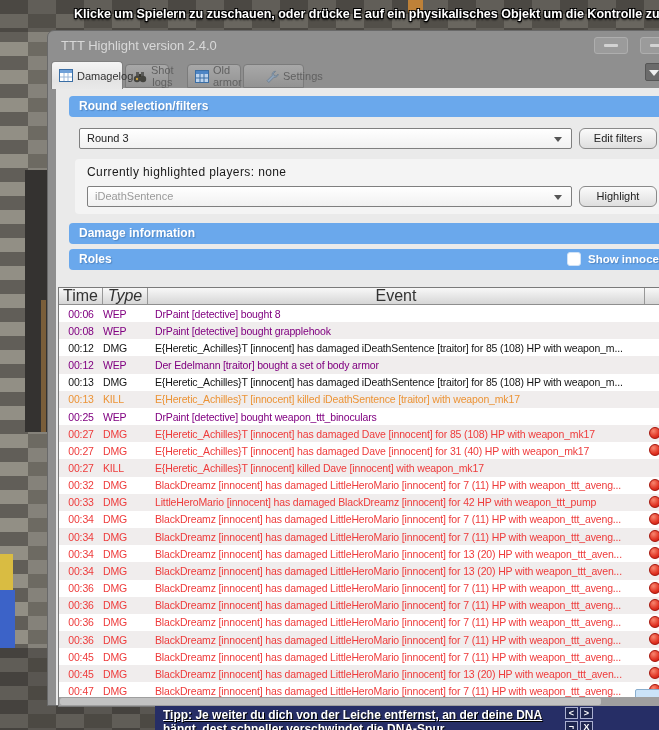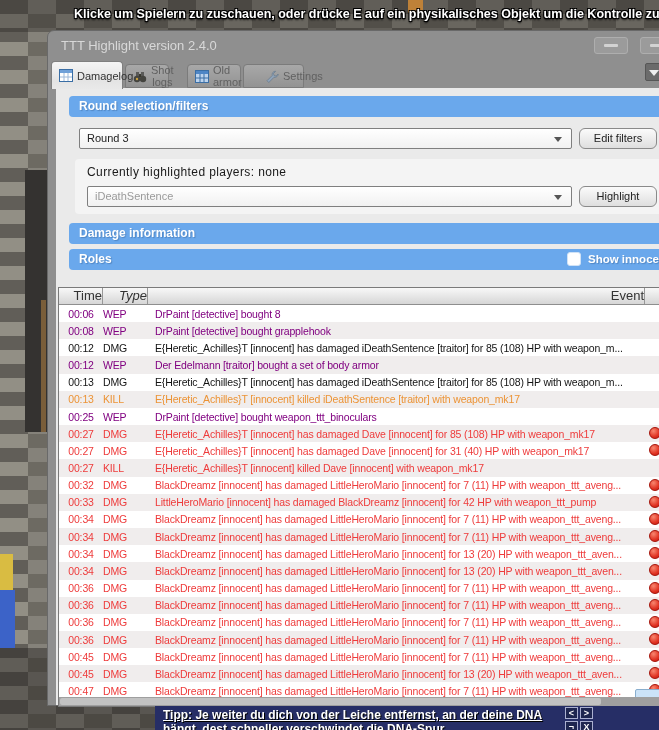--- a/index.html
+++ b/index.html
@@ -78,21 +78,21 @@
   .roles-check{position:absolute;left:498px;top:3px;width:14px;height:14px;background:#fff;
     border:1px solid #d0e2f6;border-radius:3px;box-sizing:border-box;}
   .roles-lbl{position:absolute;left:519px;top:0;height:21px;line-height:21px;font-size:11.5px;
     font-weight:bold;color:#fff;white-space:nowrap;}
 
   
   .log-table{position:absolute;left:2px;right:0;top:199px;height:420px;background:#fff;
     border:1px solid #7a7a7a;box-sizing:border-box;overflow:hidden;}
   .thead{display:flex;height:17px;background:linear-gradient(#f8f8f8,#d6d6d6);
     border-bottom:1px solid #8e8e8e;box-sizing:border-box;}
-  .th{font-size:13px;color:#333;text-align:right;line-height:16px;
+  .th{font-size:16px;color:#333;text-align:center;line-height:16px;
     border-right:1px solid #979797;box-sizing:border-box;flex:none;}
   .th-time{width:44px;}
   .th-type{width:45px;font-style:italic;}
   .th-event{width:497px;}
   .th-extra{flex:1;border-right:none;}
   .tbody{position:relative;}
   .log-row{position:relative;display:flex;height:17.17px;align-items:center;
     font-size:10.5px;letter-spacing:-0.15px;white-space:nowrap;}
   .log-row.alt{background:#f0eded;}
   .cell-time{width:44px;text-align:center;flex:none;}

